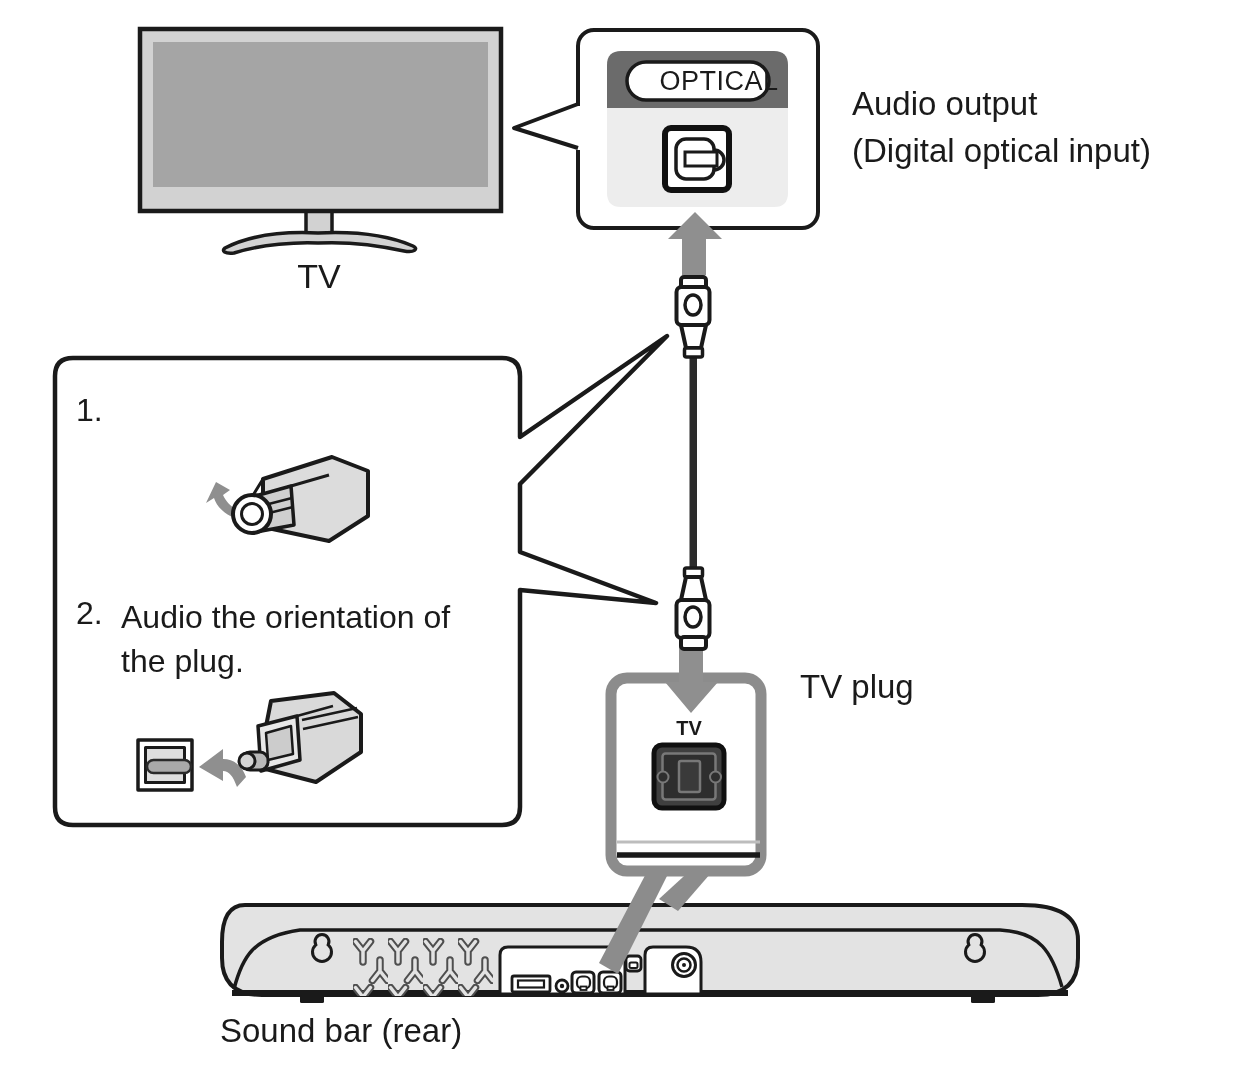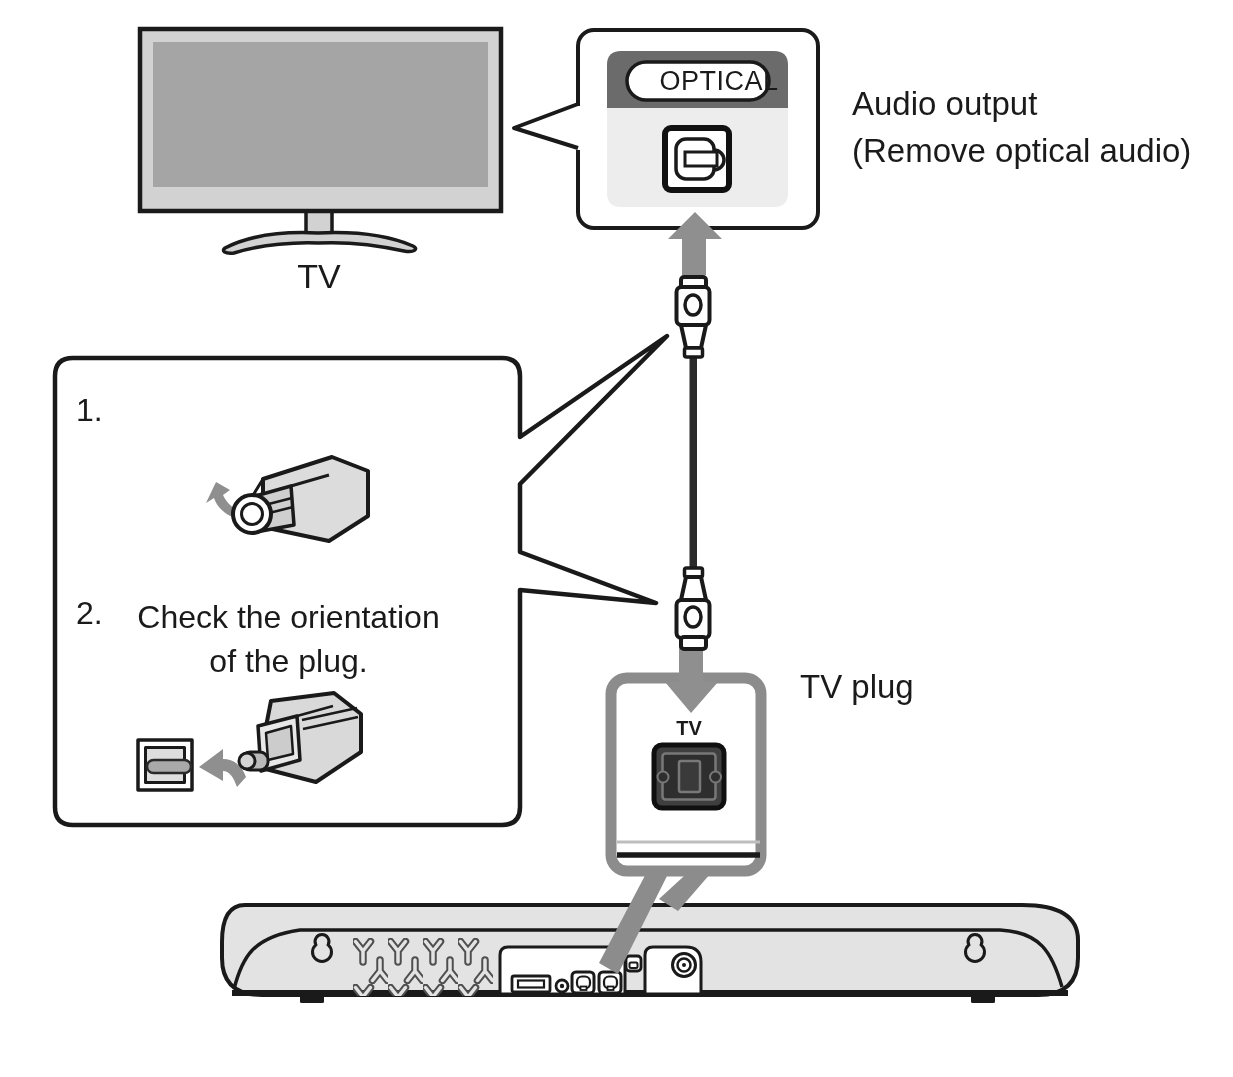--- a/index.html
+++ b/index.html
@@ -1,19 +1,19 @@
 <!DOCTYPE html>
 <html><head>
 <meta charset="utf-8">
 <style>
   html,body{margin:0;padding:0;background:#fff;}
   #canvas{position:relative;width:1233px;height:1077px;background:#ffffff;overflow:hidden;
           font-family:"Liberation Sans",sans-serif;color:#1a1a1a;}
   #art{position:absolute;left:0;top:0;}
-  .lbl{position:absolute;color:#1a1a1a;font-family:"Liberation Sans",sans-serif;white-space:pre;text-align:center;}
+  .lbl{position:absolute;color:#1a1a1a;font-family:"Liberation Sans",sans-serif;white-space:pre;}
   .lbl.wrap{white-space:normal;}
   #tv-label{left:284px;top:257px;width:70px;text-align:center;font-size:34px;}
   #optical-label{left:627px;top:66px;width:142px;text-align:center;font-size:27px;letter-spacing:.5px;padding-left:21px;}
   #audio-line1{left:852px;top:85px;font-size:33px;}
   #audio-line2{left:852px;top:132px;font-size:33px;}
   #tvinput-label{left:800px;top:668px;font-size:33px;}
   #port-tv-label{left:654px;top:717px;width:70px;text-align:center;font-size:20px;font-weight:bold;}
   #soundbar-label{left:220px;top:1012px;font-size:33px;}
   .step-num{font-size:32px;}
   .step-text{font-size:32px;line-height:44px;}
@@ -160,20 +160,21 @@
       <rect x="676.5" y="600" width="33" height="38" rx="5" fill="#ffffff" stroke="#1a1a1a" stroke-width="4"></rect>
       <ellipse cx="693" cy="617" rx="8" ry="10" fill="#ffffff" stroke="#1a1a1a" stroke-width="3.5"></ellipse>
       <rect x="681" y="637" width="25" height="12" rx="3" fill="#ffffff" stroke="#1a1a1a" stroke-width="4"></rect>
     </g>
   </g>
 </svg>
 
   <div class="lbl" id="tv-label">TV</div>
   <div class="lbl" id="optical-label">OPTICAL</div>
   <div class="lbl" id="audio-line1">Audio output</div>
-  <div class="lbl" id="audio-line2">(Remove optical audio)</div>
+  <div class="lbl" id="audio-line2">(Digital optical input)</div>
   <div class="lbl step-num" id="step1-num">1.</div>
   <div class="lbl step-num" id="step2-num">2.</div>
-  <div class="lbl step-text wrap" id="step2-text">Check the orientation of the plug.</div>
+  <div class="lbl step-text wrap" id="step2-text">Audio the orientation of the plug.</div>
   <div class="lbl" id="tvinput-label">TV plug</div>
   <div class="lbl" id="port-tv-label">TV</div>
+  <div class="lbl" id="soundbar-label">Sound bar (rear)</div>
 
 </div>
 
 </body></html>

